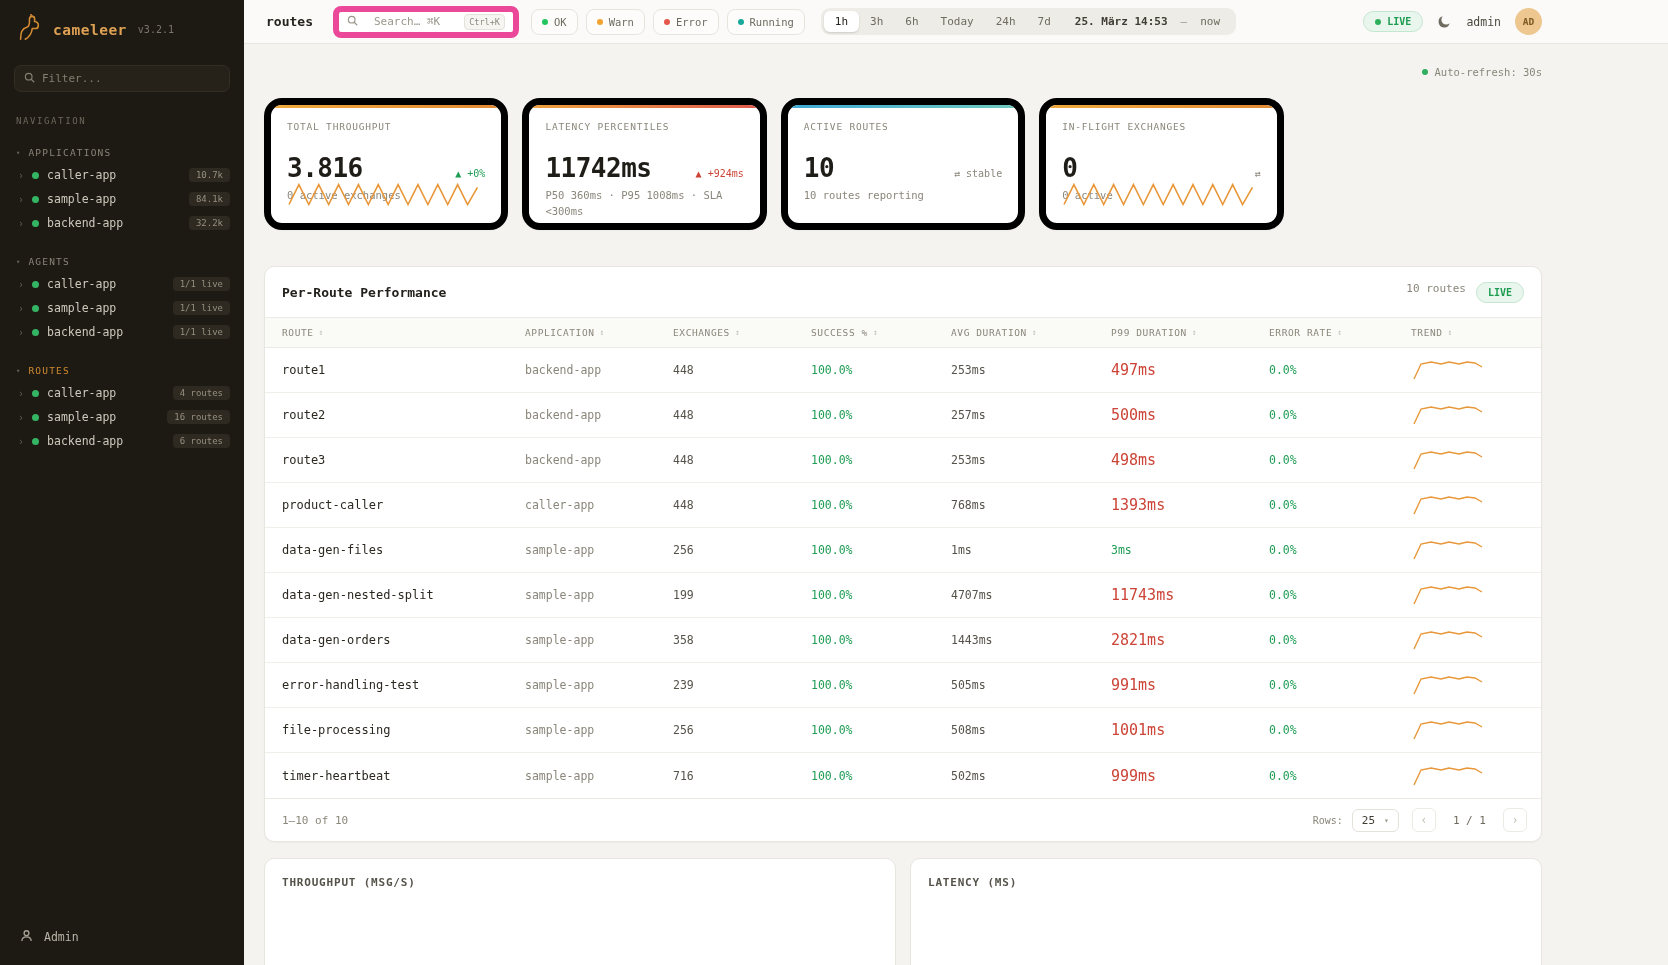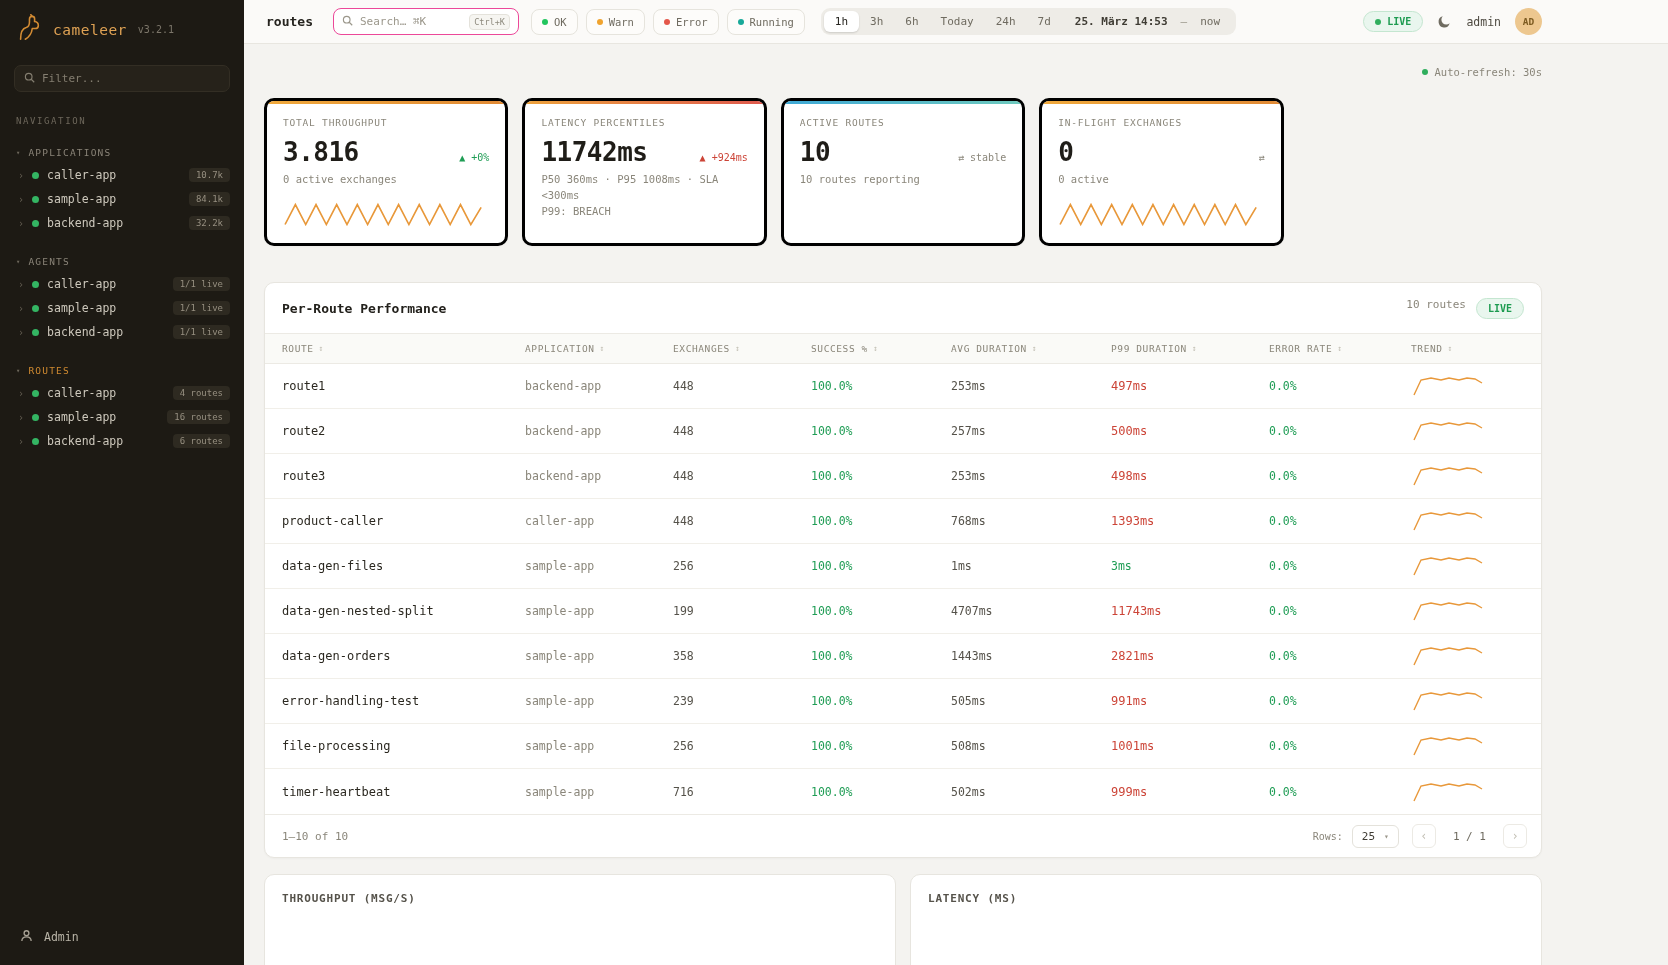--- a/index.html
+++ b/index.html
@@ -2,21 +2,21 @@
 <html><head>
 <meta charset="utf-8">
 <style>
   *{margin:0;padding:0;box-sizing:border-box}
   html,body{width:1668px;height:965px;overflow:hidden}
   body{font-family:"DejaVu Sans Mono","DejaVu Sans",monospace;background:#f4f3f0;display:flex;font-size:12px;color:#2b2924}
 
   
   .sidebar{width:244px;min-width:244px;height:100%;background:#1d1a14;display:flex;flex-direction:column;position:relative}
   .logo-row{display:flex;align-items:center;gap:9px;padding:14px 14px 10px}
-  .logo-name{color:#dfa254;font-weight:normal;font-size:14.5px;letter-spacing:.5px}
+  .logo-name{color:#dfa254;font-weight:bold;font-size:14.5px;letter-spacing:.5px}
   .logo-ver{color:#7c766a;font-size:10px;margin-left:2px}
   .filter-box{margin:10px 14px 0;display:flex;align-items:center;gap:7px;background:#26221a;border:1px solid #332e24;border-radius:7px;height:27px;padding:0 9px}
   .filter-box input{background:transparent;border:none;outline:none;color:#c9c4b8;font:inherit;font-size:11px;width:100%}
   .filter-box input::placeholder{color:#847e70}
   .nav-label{color:#6d675b;font-size:9px;letter-spacing:1.6px;padding:24px 16px 0}
   .sb-section{margin-top:18px}
   .sb-sec-head{display:flex;align-items:center;gap:7px;padding:3px 16px 5px;color:#8a8478;font-size:9.5px;letter-spacing:1.2px;cursor:pointer}
   .sb-sec-head .caret{font-size:7px;color:#6d675b}
   .sb-sec-head.accent{color:#cf8a30}
   .sb-item{display:flex;align-items:center;gap:8px;padding:5px 14px 5px 18px;cursor:pointer}
@@ -24,21 +24,21 @@
   .dot{width:7px;height:7px;border-radius:50%;background:#34b563;flex:none}
   .sb-item .name{color:#cdc8bc;font-size:11.5px;flex:1}
   .sb-badge{background:#2e2a21;color:#968f80;font-size:9px;padding:2px 7px;border-radius:4px;white-space:nowrap}
   .sb-footer{position:absolute;bottom:12px;left:0;right:0;padding:0 18px}
   .sb-foot-item{display:flex;align-items:center;gap:11px;padding:8px 2px;color:#b9b4a7;font-size:11.5px;cursor:pointer}
 
   
   .main{flex:1;display:flex;flex-direction:column;height:100%}
   .topbar{height:44px;min-height:44px;background:#fbfaf8;border-bottom:1px solid #e8e6e0;display:flex;align-items:center;gap:12px;padding:0 126px 0 22px}
   .page-title{font-weight:bold;font-size:13px;color:#26241f;margin-right:8px}
-  .search-box{display:flex;align-items:center;gap:7px;background:#fff;border:1px solid #ec4899;border-radius:8px;height:27px;padding:10px 8px;width:186px}
+  .search-box{display:flex;align-items:center;gap:16px;background:#fff;border:6px solid #ec4899;border-radius:8px;height:27px;padding:10px 8px;width:186px}
   .search-box input{border:none;outline:none;font:inherit;font-size:11px;color:#55524a;width:100%;background:transparent}
   .search-box input::placeholder{color:#9b978b}
   .kbd{border:1px solid #e4e2db;background:#f6f5f1;color:#8e8a7e;font-size:8.5px;border-radius:4px;padding:2px 4px;white-space:nowrap}
   .chips{display:flex;gap:8px}
   .chip{display:flex;align-items:center;gap:6px;border:1px solid #e6e4dd;background:#fdfcfa;border-radius:8px;height:26px;padding:0 10px;font-size:10.5px;color:#6f6b60;cursor:pointer;font-family:inherit}
   .chip .cdot{width:6px;height:6px;border-radius:50%}
   .seg-wrap{display:flex;align-items:center;background:#eeece7;border-radius:9px;padding:3px;margin-left:4px}
   .seg-group{display:flex;align-items:center}
   .seg-btn{border:none;background:transparent;font:inherit;font-size:11px;color:#6f6b60;padding:4px 11px;border-radius:6px;cursor:pointer}
   .seg-btn.active{background:#fff;color:#26241f;box-shadow:0 1px 2px rgba(0,0,0,.14);font-weight:normal}
@@ -52,25 +52,25 @@
   .moon{cursor:pointer;display:flex;align-items:center}
   .user-name{font-size:11.5px;color:#4e4a41}
   .avatar{width:27px;height:27px;border-radius:50%;background:#edc78f;color:#7c5a20;display:flex;align-items:center;justify-content:center;font-size:9.5px;font-weight:bold;cursor:pointer}
 
   
   .content{flex:1;padding:18px 126px 0 20px;overflow:hidden}
   .autorefresh{display:flex;justify-content:flex-end;align-items:center;gap:7px;font-size:10.5px;color:#8a867a;height:20px;margin-bottom:16px}
   .ar-dot{width:6px;height:6px;border-radius:50%;background:#2fae5d}
 
   .kpis{display:grid;grid-template-columns:repeat(5,1fr);gap:14px}
-  .kpi{background:#fff;border:3px solid #000000;border-radius:10px;overflow:hidden;height:148px;position:relative;box-shadow:0 1px 2px rgba(0,0,0,.03)}
+  .kpi{background:#fff;border:7px solid #000000;border-radius:18px;overflow:hidden;height:132px;position:relative;box-shadow:0 1px 2px rgba(0,0,0,.03)}
   .kpi-grad{height:3px;width:100%}
   .kpi-body{padding:13px 16px}
   .kpi-label{font-size:9.5px;letter-spacing:.8px;color:#8a867a}
-  .kpi-valrow{display:flex;align-items:baseline;justify-content:space-between;margin-top:9px}
+  .kpi-valrow{display:flex;align-items:baseline;justify-content:space-between;margin-top:21px}
   .kpi-value{font-size:26px;font-weight:bold;color:#1f1d18;letter-spacing:-.5px}
   .kpi-delta{font-size:10px;white-space:nowrap;margin-left:8px}
   .tone-green{color:#1f9d55}.tone-red{color:#cc4437}.tone-gray{color:#8a867a}
   .kpi-sub{font-size:10.5px;color:#8a867a;margin-top:5px;line-height:1.5}
   .kpi-spark{position:absolute;left:16px;right:16px;bottom:9px;height:38px}
 
   .panel{background:#fff;border:1px solid #e7e5df;border-radius:10px;margin-top:36px;overflow:hidden;box-shadow:0 1px 2px rgba(0,0,0,.03)}
   .panel-head{display:flex;align-items:center;padding:15px 17px 14px}
   .panel-title{font-size:13px;font-weight:bold;color:#23211c}
   .panel-head-right{margin-left:auto;display:flex;gap:10px}
@@ -78,21 +78,21 @@
   .grid-cols{display:grid;grid-template-columns:243px 148px 138px 140px 160px 158px 142px 1fr;padding-left:17px;align-items:center}
   .thead{background:#fafaf7;border-top:1px solid #eceae4;border-bottom:1px solid #eceae4;height:31px}
   .th{font-size:9.5px;letter-spacing:.6px;color:#8a867a;display:flex;gap:5px;align-items:center;cursor:pointer}
   .th .sort{font-size:8px;color:#c2bfb4}
   .trow{height:45px;border-bottom:1px solid #f1efe9;cursor:pointer}
   .trow:last-child{border-bottom:none}
   .td-route{font-size:12px;color:#2b2820}
   .td-app{font-size:11.5px;color:#8a867a}
   .td{font-size:11.5px;color:#55524a}
   .td-green{font-size:11.5px;color:#1f9d55}
-  .td-red{font-size:12px;color:#cc4437}
+  .td-red{font-size:15px;color:#cc4437}
   .trend svg{display:block}
   .panel-foot{display:flex;align-items:center;border-top:1px solid #eceae4;height:43px;padding:0 14px 0 17px}
   .foot-range{font-size:11px;color:#8a867a}
   .foot-right{margin-left:auto;display:flex;align-items:center;gap:9px}
   .rows-label{font-size:10px;color:#8a867a}
   .rows-select{display:flex;align-items:center;gap:9px;border:1px solid #e4e2db;border-radius:6px;background:#fff;padding:4px 9px;font-size:11px;color:#3f3c34;cursor:pointer}
   .rows-select .caret{font-size:8px;color:#9b978b}
   .page-btn{width:24px;height:24px;border:1px solid #eceae4;border-radius:6px;background:#fff;color:#c2bfb4;display:flex;align-items:center;justify-content:center;font-size:12px;cursor:pointer;margin-left:4px}
   .page-info{font-size:11px;color:#6f6b60;margin:0 4px 0 8px}
 

